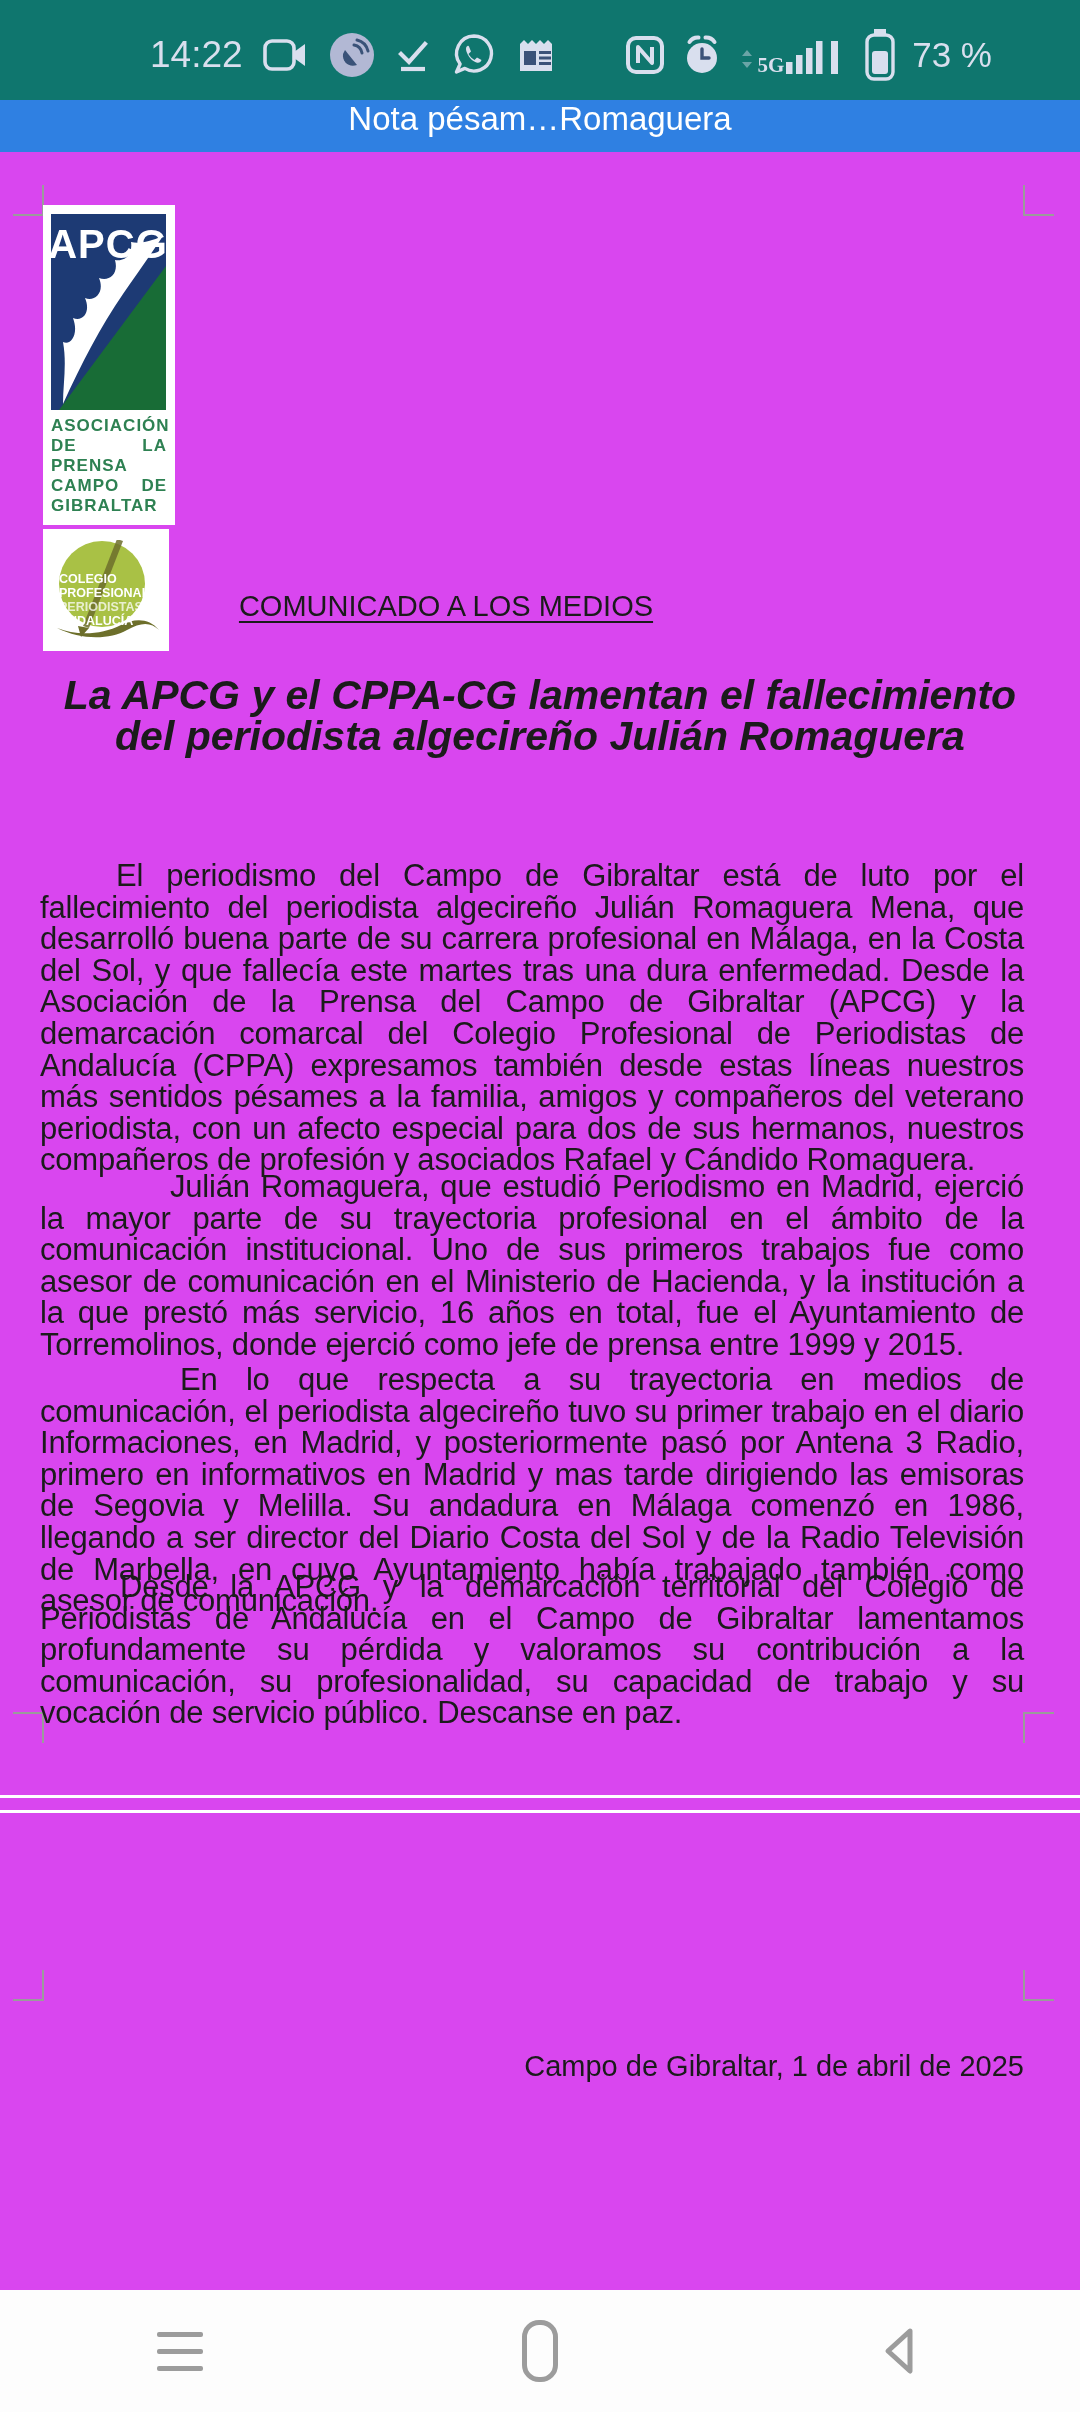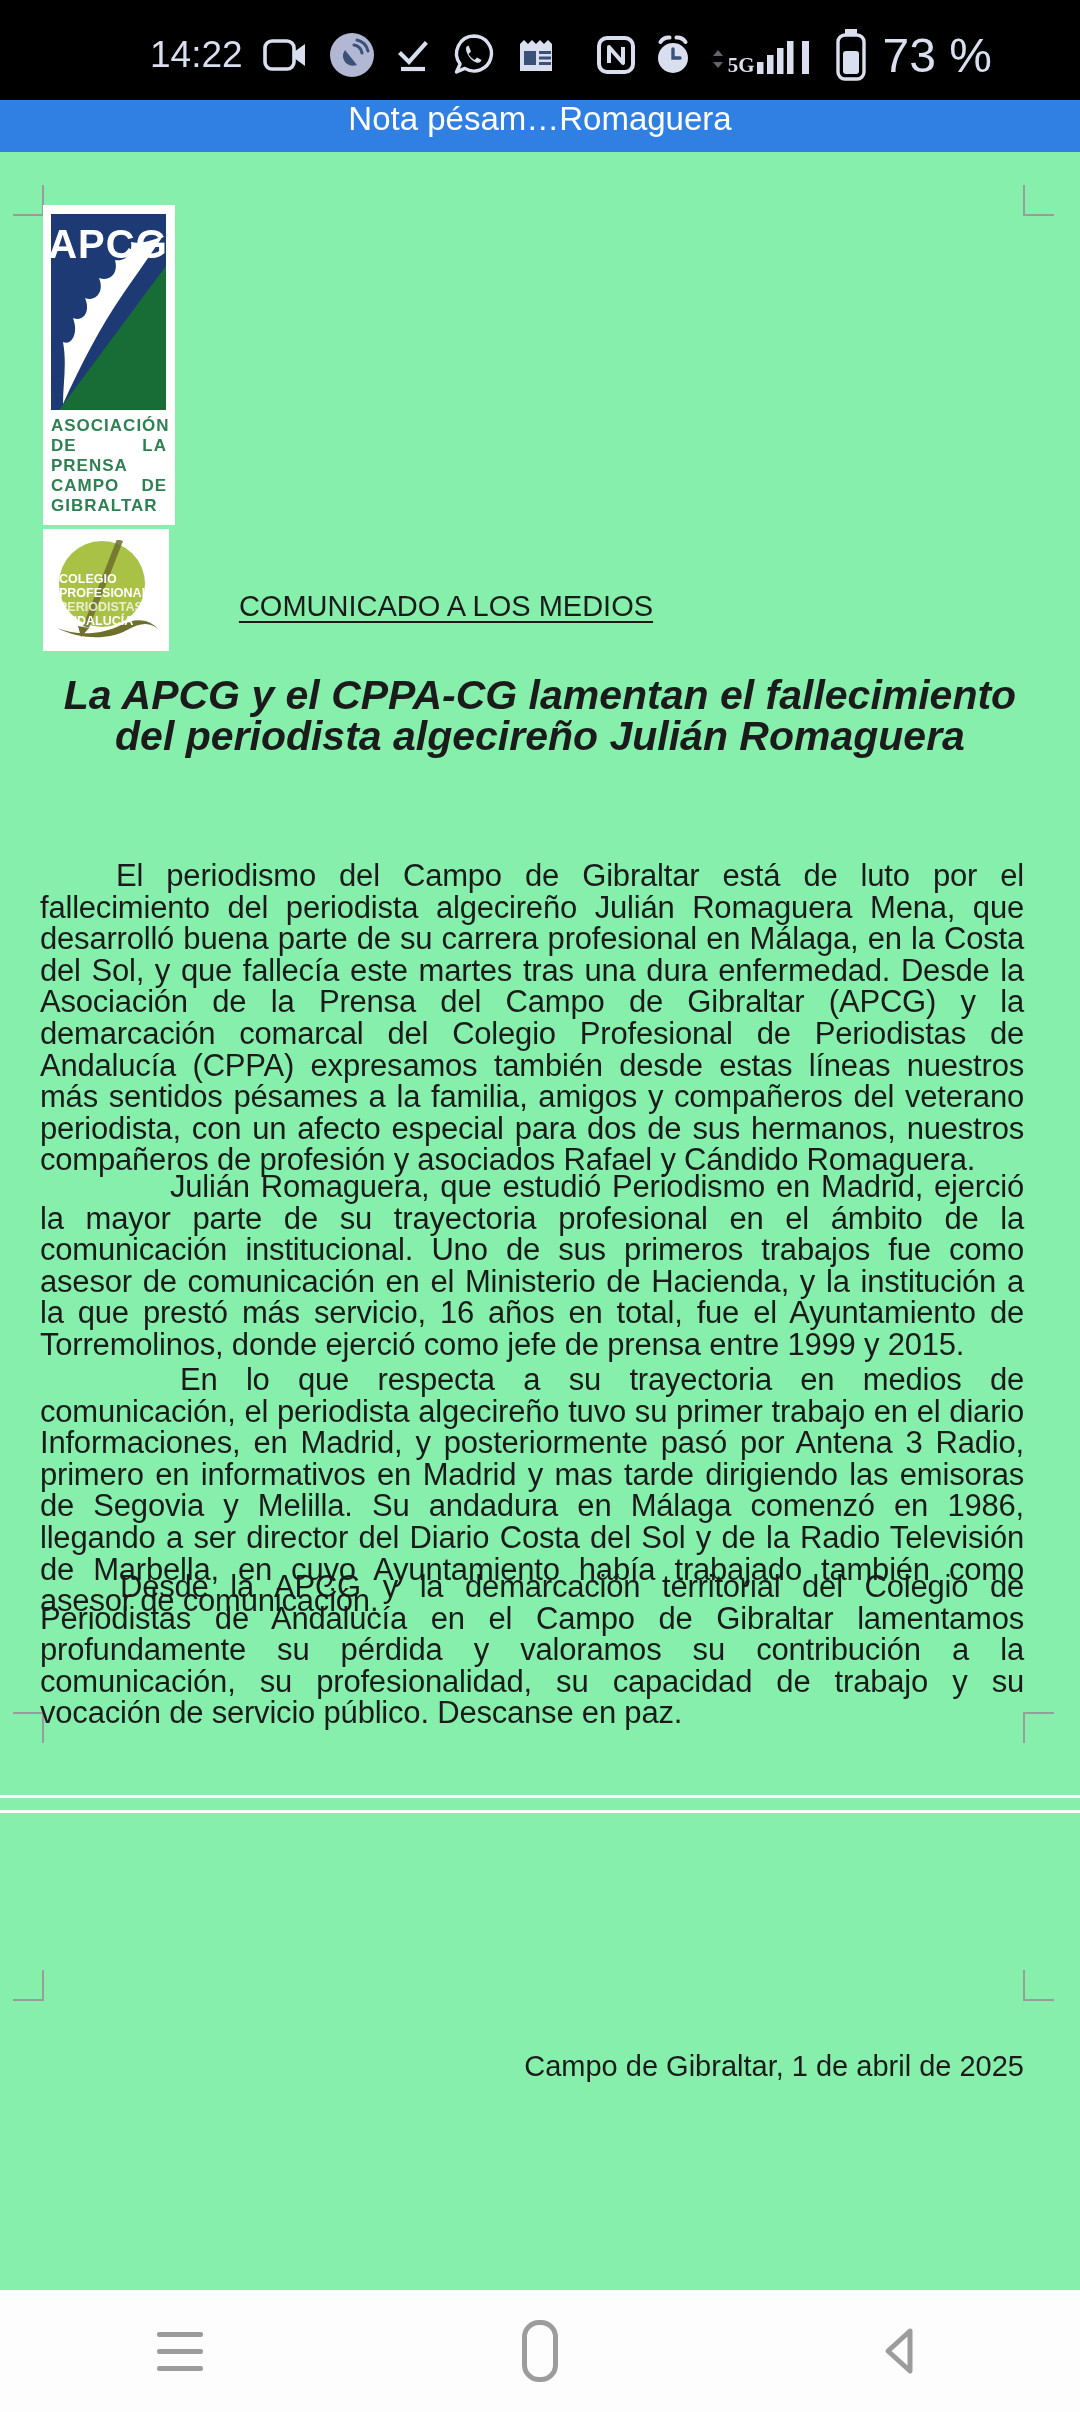--- a/index.html
+++ b/index.html
@@ -6,45 +6,45 @@
   body{
     width:1080px;height:2412px;
     font-family:"Liberation Sans",sans-serif;
     background:#eeeeee;
     overflow:hidden;
     position:relative;
   }
   
   .status-bar{
     position:absolute;top:0;left:0;width:1080px;height:100px;
-    background:#000000;color:#d9dfee;
+    background:#0f766e;color:#d9dfee;
     display:flex;align-items:center;justify-content:space-between;
     box-sizing:border-box;padding:10px 88px 0 150px;
   }
   .sb-left,.sb-right{display:flex;align-items:center;gap:19px;}
   .sb-time{font-size:37px;letter-spacing:0;}
   .sb-right{gap:14px;}
-  .sb-batt{font-size:48px;}
+  .sb-batt{font-size:35px;}
   .sb-5g{font-size:21px;font-weight:bold;line-height:1;}
   .net-group{display:flex;align-items:flex-end;gap:2px;font-family:Liberation Serif, serif;}
   
   .title-bar{
     position:absolute;top:100px;left:0;width:1080px;height:52px;
     background:#2f80e2;color:#ffffff;
     display:flex;justify-content:center;
     font-size:33px;
   }
   .title-shadow{
     position:absolute;top:152px;left:0;width:1080px;height:9px;
     background:linear-gradient(to bottom,rgba(0,0,0,0.14),rgba(0,0,0,0));
   }
   
   .doc{
     position:absolute;top:152px;left:0;width:1080px;height:2138px;
-    background:#86efac;color:#1b1b1b;
+    background:#d946ef;color:#1b1b1b;
   }
   .cmark{position:absolute;width:29px;height:29px;}
   .cm-tl{border-right:2px solid #9b9b9b;border-bottom:2px solid #9b9b9b;}
   .cm-tr{border-left:2px solid #9b9b9b;border-bottom:2px solid #9b9b9b;}
   .cm-bl{border-right:2px solid #9b9b9b;border-top:2px solid #9b9b9b;}
   .cm-br{border-left:2px solid #9b9b9b;border-top:2px solid #9b9b9b;}
   .page-gap{
     position:absolute;top:1643px;left:0;width:1080px;height:12px;
     border-top:3px solid #ffffff;border-bottom:3px solid #ffffff;
   }

